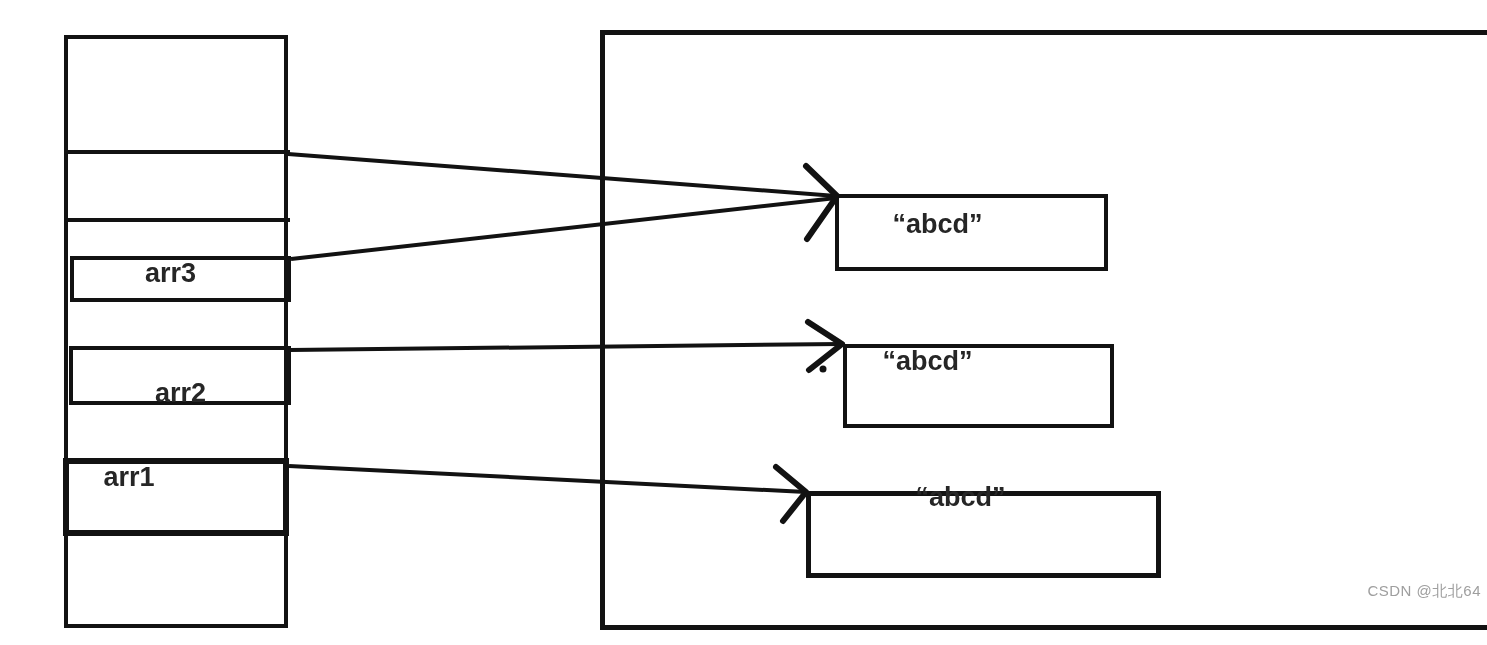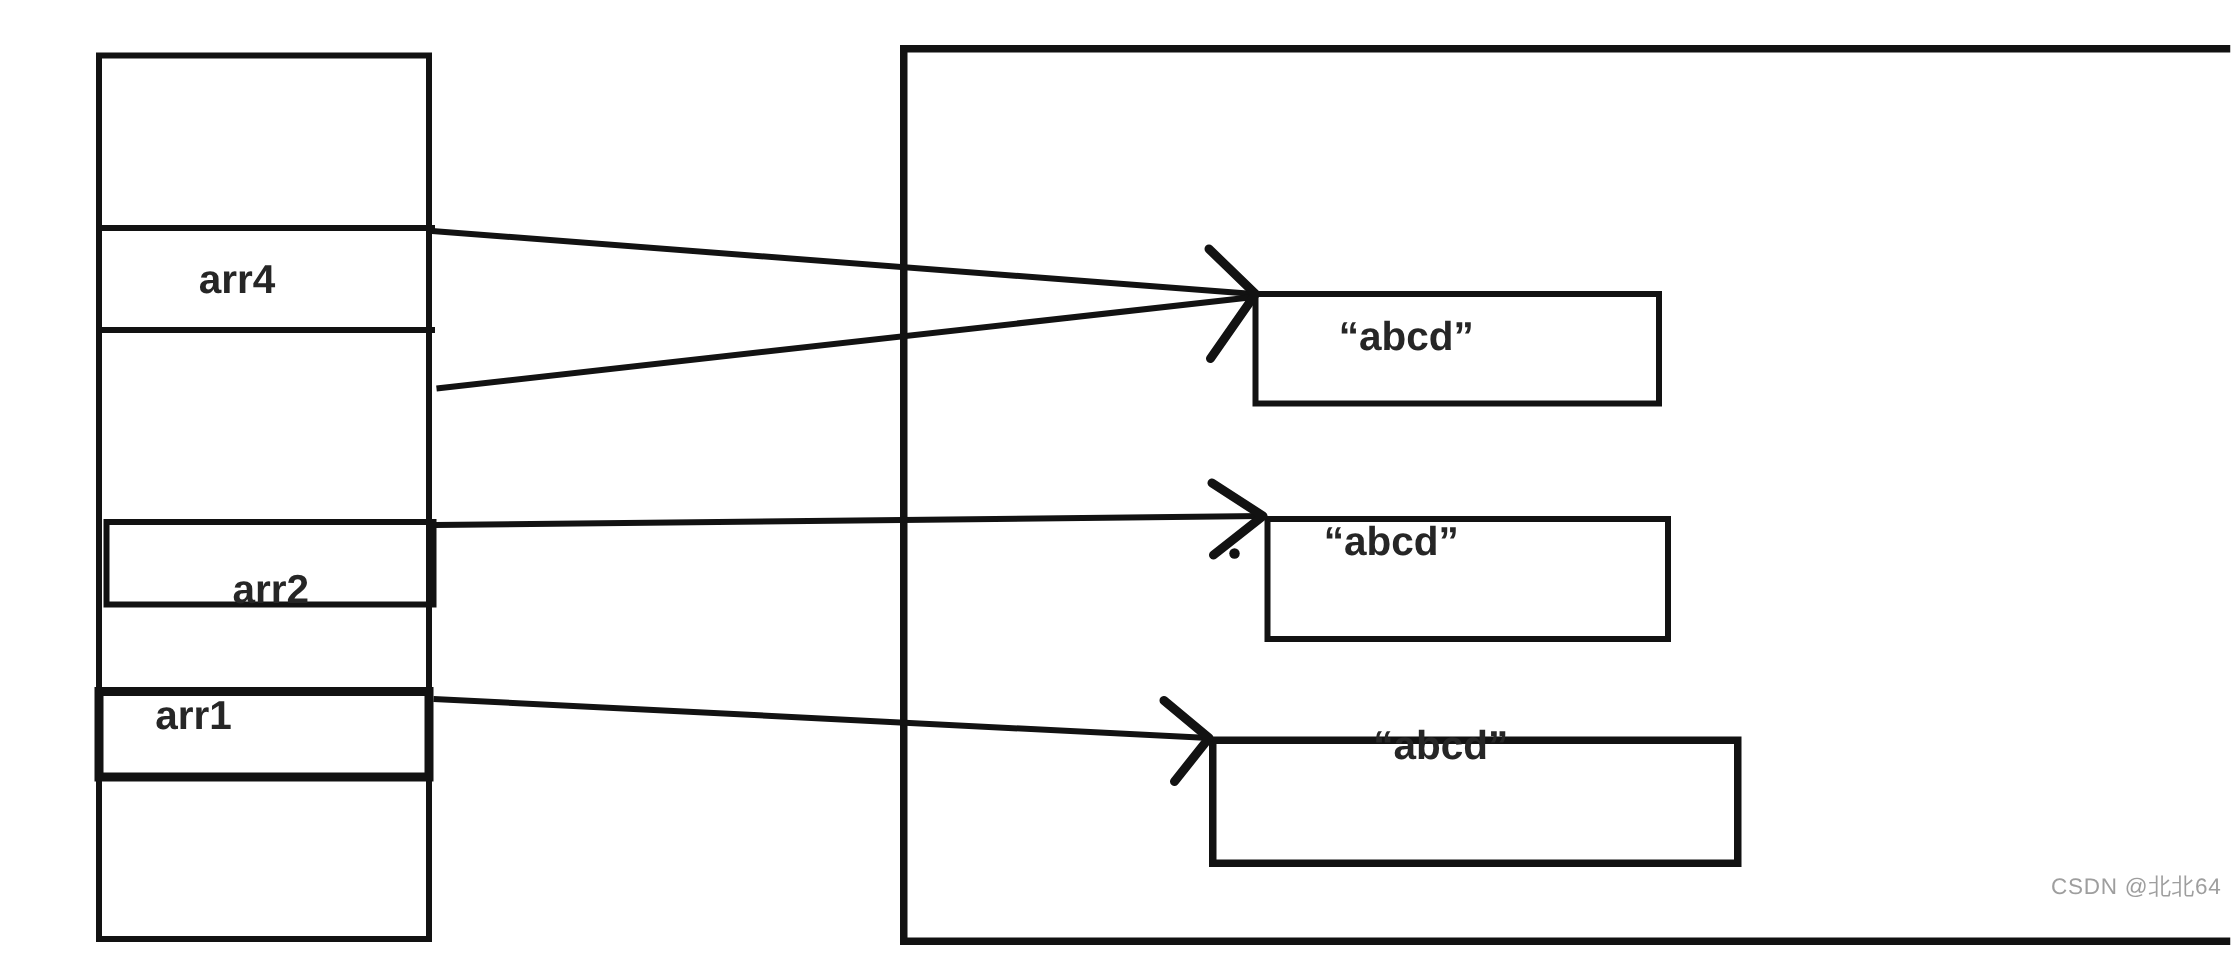--- a/index.html
+++ b/index.html
@@ -52,38 +52,38 @@
     font-size: 15px;
     color: rgba(148,148,148,0.9);
     z-index: 9;
     letter-spacing: 0.5px;
   }
   .big-rect     { left: 600px; top: 30px;  width: 895px; height: 600px; border-width: 5px; z-index: 1; }
   .mem-column   { left: 64px;  top: 35px;  width: 224px; height: 593px; border-width: 4px; z-index: 1; }
   .arr4-zone    { left: 64px;  top: 154px; width: 224px; height: 64px;  z-index: 2; }
   .arr3-box     { left: 70px;  top: 256px; width: 221px; height: 46px;  z-index: 2; }
   .arr2-box     { left: 69px;  top: 346px; width: 222px; height: 59px;  align-items: flex-end; z-index: 2; }
-  .arr1-box     { left: 63px;  top: 458px; width: 226px; height: 63px;  border-width: 6px; z-index: 2; }
+  .arr1-box     { left: 63px;  top: 458px; width: 226px; height: 78px;  border-width: 6px; z-index: 2; }
   .sbox1        { left: 835px; top: 194px; width: 273px; height: 77px;  z-index: 2; }
   .sbox2        { left: 843px; top: 344px; width: 271px; height: 84px;  z-index: 2; }
   .sbox3        { left: 806px; top: 491px; width: 355px; height: 87px;  border-width: 5px; z-index: 2; }
 </style>
 </head>
 <body>
 
 <div class="canvas">
 
   <div class="rect big-rect"></div>
 
   <div class="rect mem-column"></div>
 
-  <div class="cell-label-zone arr4-zone">
-    <span class="lbl" style="transform: translateX(-18px);">arr4</span>
+
+  <div class="rect arr3-box">
+    <span class="lbl" style="transform: translateX(-10px);">arr3</span>
   </div>
-
 
   <div class="rect arr2-box">
     <span class="lbl" style="transform: translate(-14px, 6px); margin-left: 29px;">arr2</span>
   </div>
 
   <div class="rect arr1-box">
     <span class="lbl" style="transform: translateX(-47px);">arr1</span>
   </div>
 
   <div class="rect sbox1">

